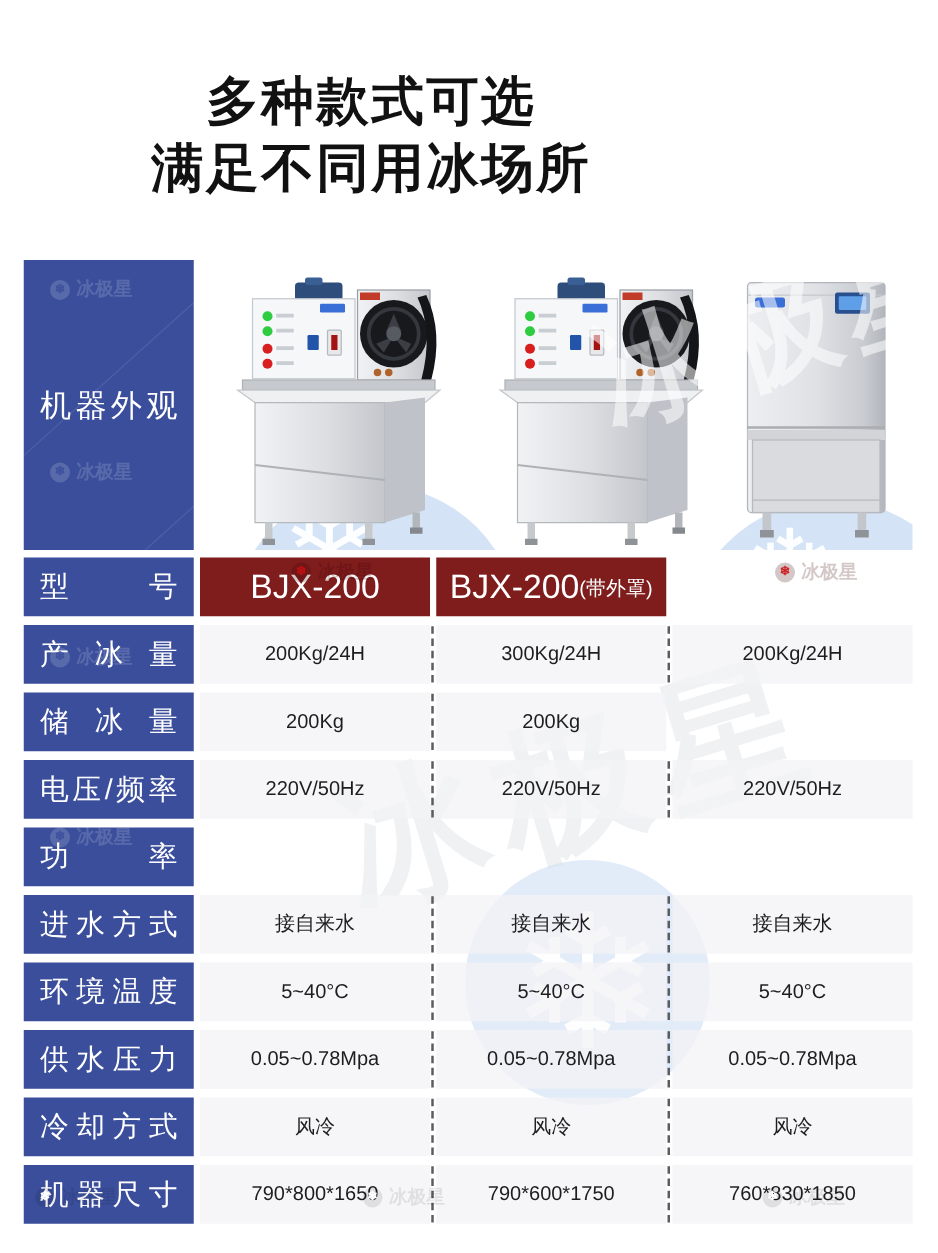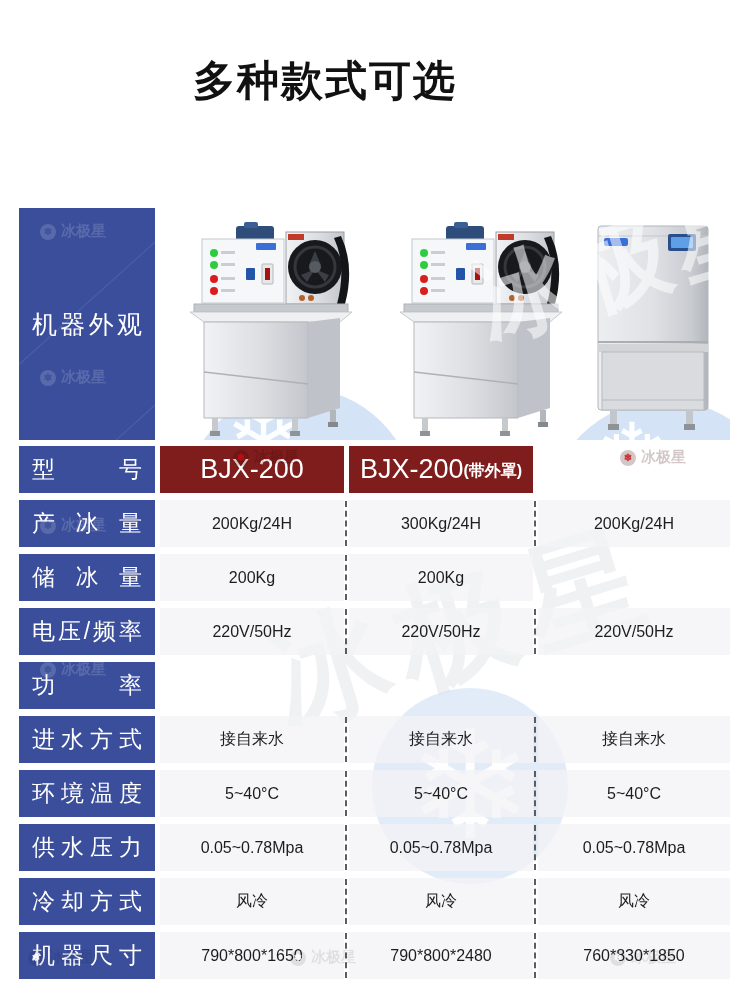--- a/index.html
+++ b/index.html
@@ -11,21 +11,20 @@
     overflow:hidden;
   }
   #page{position:relative;width:750px;height:1002px;overflow:hidden;}
 
   
   .title{
     position:absolute;top:54px;left:0;width:594px;
     text-align:center;color:#111;
     font-size:42px;font-weight:900;line-height:54px;
     letter-spacing:2px;
-    padding-left:28px;
   }
 
   
   .wm-layer{position:absolute;inset:0;z-index:0;pointer-events:none;}
   .wm-diag-text{
     position:absolute;left:250px;top:610px;width:620px;
     font-size:118px;font-weight:900;letter-spacing:14px;
     color:rgba(70,75,100,0.08);
     transform:rotate(-17deg);transform-origin:left top;
     white-space:nowrap;
@@ -97,21 +96,21 @@
     display:flex;align-items:center;justify-content:center;
     font-size:16px;color:#1d1d1f;position:relative;
   }
   .row.spec .val + .val::before{
     content:"";position:absolute;left:-4px;top:1px;bottom:1px;
     border-left:2px dashed #5c5c5c;
   }
   .row.model .val{
     background:#7f1d1d;color:#ffffff;font-size:27px;
   }
-  .row.model .val .suffix{font-size:16px;font-weight:bold;margin-top:4px;}
+  .row.model .val .suffix{font-size:16px;font-weight:normal;margin-top:4px;}
 </style>
 </head>
 <body>
 
 <div id="page">
 
   <div class="wm-layer">
     <div class="wm-diag-text">冰极星</div>
     <div class="wm-circle-center">
       <span class="flake">❄</span>
@@ -150,20 +149,21 @@
     <span class="dot">❄</span>
     <span>冰极星</span>
   </div>
   <div class="wm-badge on-white" style="left:610px;top:948px;">
     <span class="dot">❄</span>
     <span>冰极星</span>
   </div>
 
   <div class="title">
     <div>多种款式可选</div>
+    <div>满足不同用冰场所</div>
   </div>
 
   <div class="table">
 
     <div class="row appearance">
       <div class="label">
         <span class="char-justify">
             <span>机</span>
             <span>器</span>
             <span>外</span>
@@ -435,18 +435,18 @@
     <div class="row spec">
       <div class="label">
           <span class="char-justify">
             <span>机</span>
             <span>器</span>
             <span>尺</span>
             <span>寸</span>
           </span>
         </div>
       <div class="val">790*800*1650</div>
-      <div class="val">790*800*2480</div>
+      <div class="val">790*600*1750</div>
       <div class="val">760*830*1850</div>
     </div>
 
   </div>
 </div>
 
 </body></html>

